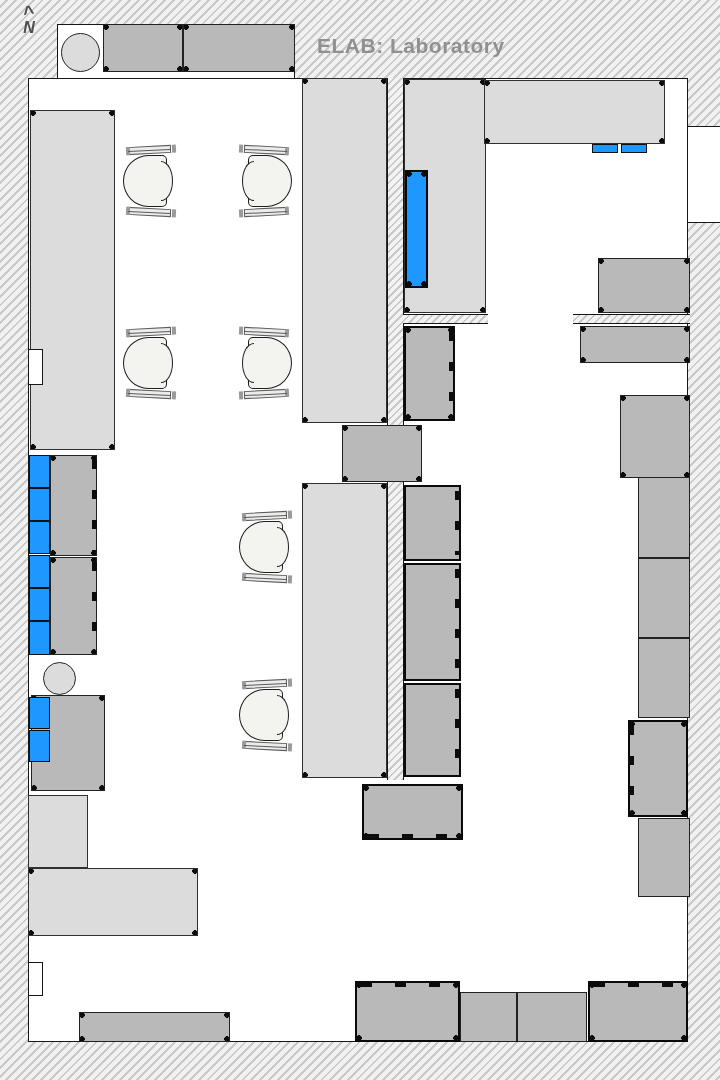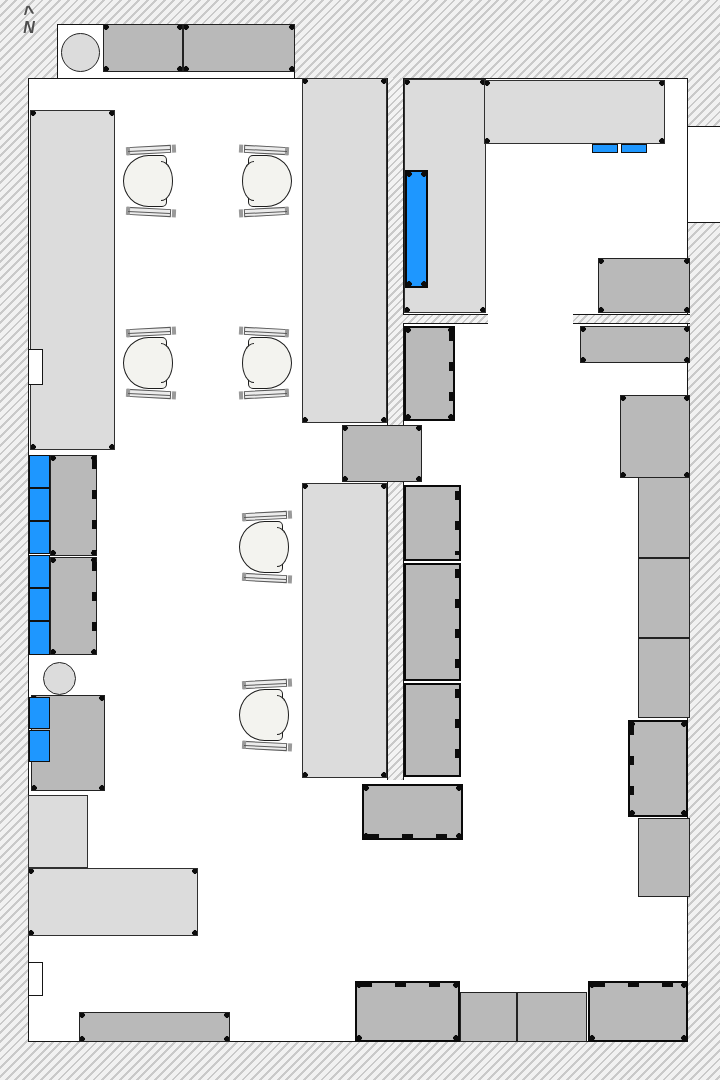--- a/index.html
+++ b/index.html
@@ -60,20 +60,21 @@
   #north .nchar{display:block;font-size:16px;line-height:16px;font-weight:bold;font-style:italic;}
 </style>
 </head>
 <body>
 
 <div id="canvas">
   <div id="north">
     <span class="caret">^</span>
     <span class="nchar">N</span>
   </div>
+  <div id="plan-title">ELAB: Laboratory</div>
 <div class="white-area" style="left: 28px; top: 78px; width: 660px; height: 964px;"></div>
     <div class="white-area" style="left: 57px; top: 24px; width: 238px; height: 55px;"></div>
     <div class="white-area open-lr" style="left: 688px; top: 126px; width: 32px; height: 97px;"></div>
     <div class="hatch-strip v" style="left: 387px; top: 78px; width: 17px; height: 348px;"></div>
     <div class="hatch-strip v" style="left: 387px; top: 482px; width: 17px; height: 298px;"></div>
     <div class="hatch-strip h" style="left: 403px; top: 314px; width: 85px; height: 10px;"></div>
     <div class="hatch-strip h" style="left: 573px; top: 314px; width: 117px; height: 10px;"></div>
     <div class="blk mid mk" style="left: 103px; top: 24px; width: 80px; height: 48px;"></div>
     <div class="blk mid mk" style="left: 183px; top: 24px; width: 112px; height: 48px;"></div>
     <div class="blk circle" style="left: 61px; top: 33px; width: 39px; height: 39px;"></div>

